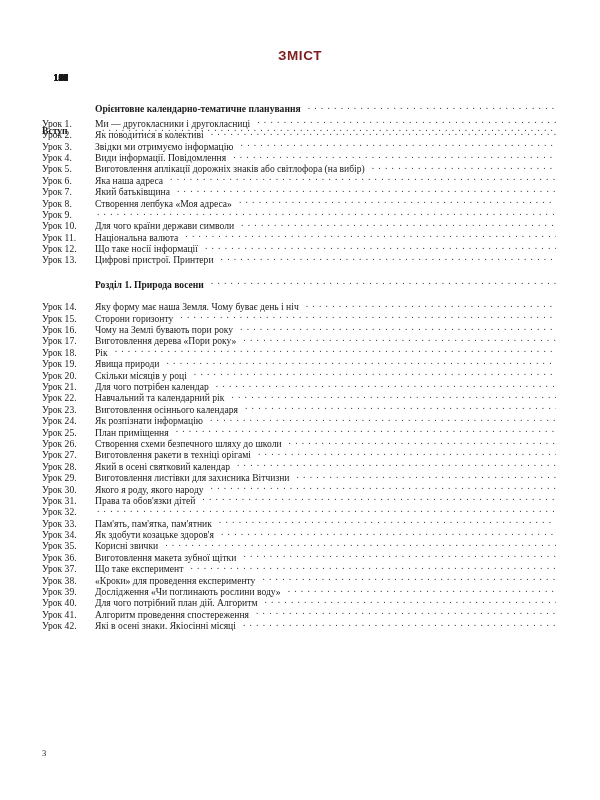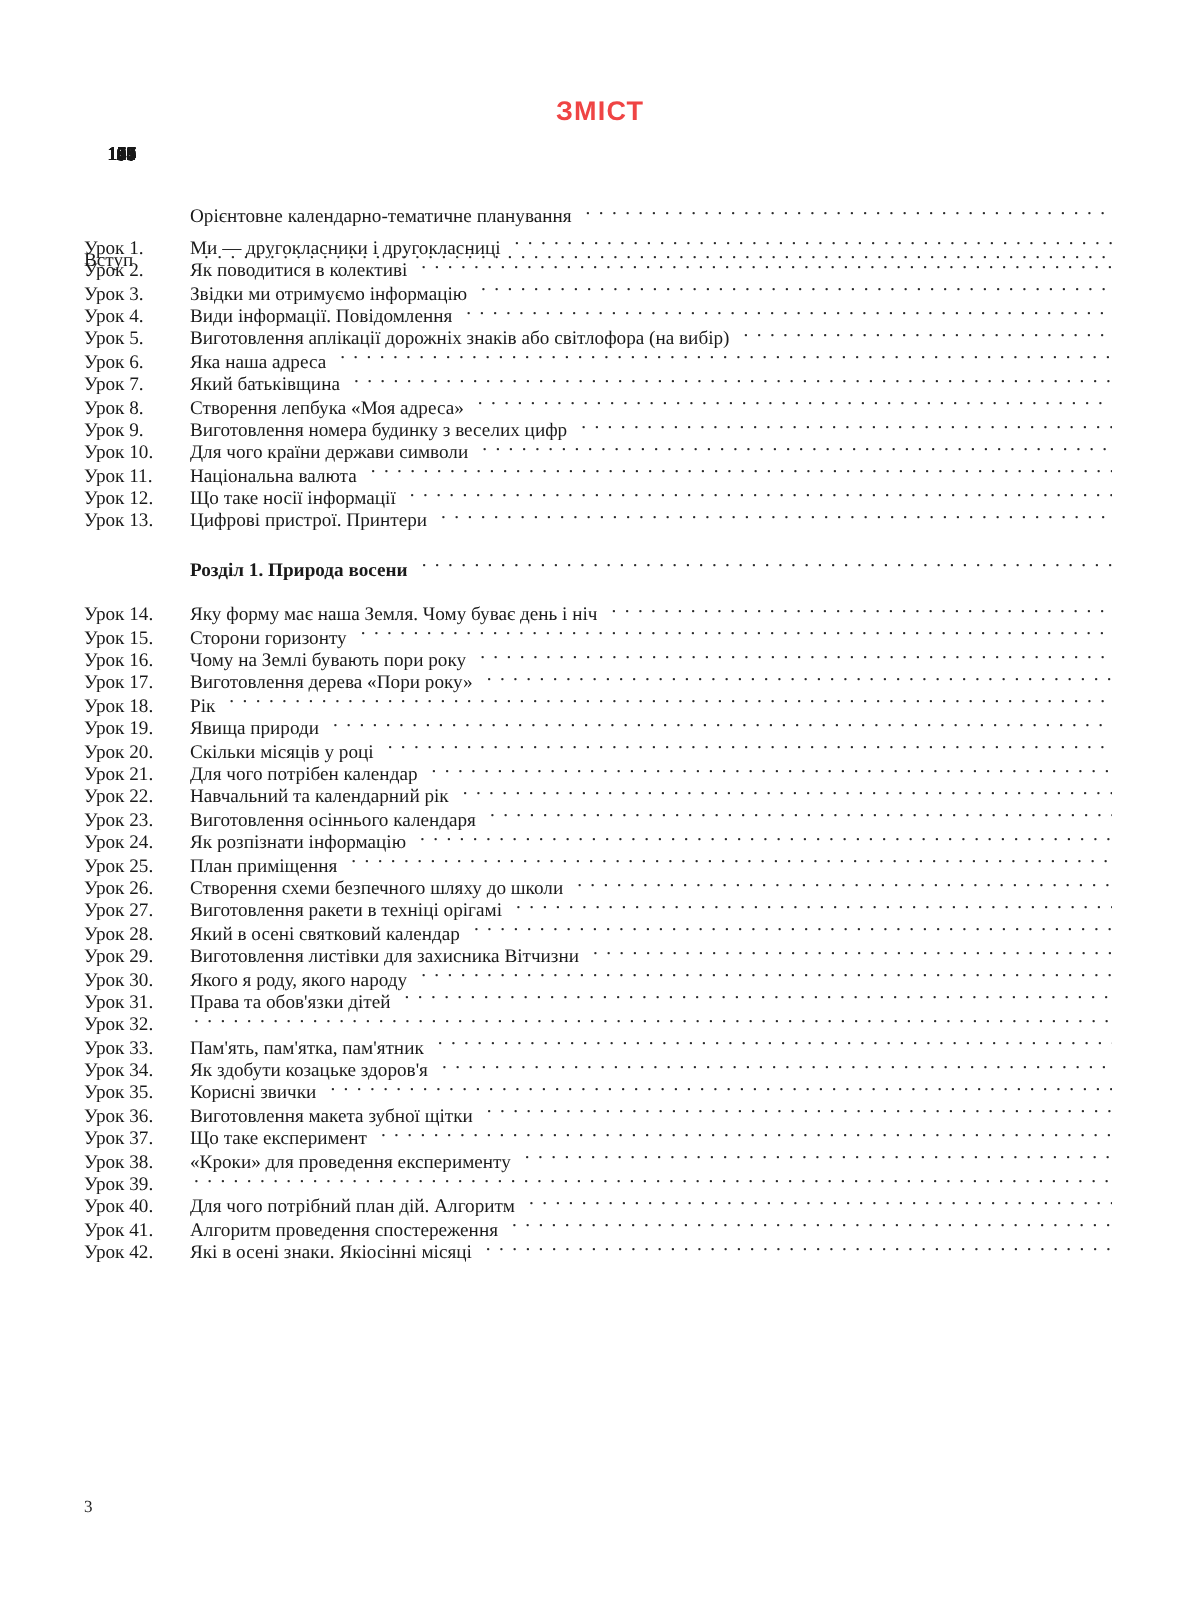--- a/index.html
+++ b/index.html
@@ -27,21 +27,21 @@
   .toc-title {
     position: absolute;
     top: 48px;
     left: 0;
     width: 600px;
     text-align: center;
     font-family: "Liberation Sans", "DejaVu Sans", sans-serif;
     font-weight: bold;
     font-size: 13.5px;
     letter-spacing: 0.6px;
-    color: #ef4444;
+    color: #7f1d1d;
   }
   .toc-body {
     position: absolute;
     top: 72px;
     left: 42px;
     width: 516px;
   }
   .entry {
     display: flex;
     align-items: baseline;
@@ -78,21 +78,21 @@
     white-space: nowrap;
   }
   .entry .page {
     flex: 0 0 auto;
     width: 26px;
     text-align: right;
     font-size: 9.6px;
   }
   .entry.heading .label,
   .entry.heading .num {
-    font-weight: normal;
+    font-weight: bold;
     margin-top: 31px;
   }
   .entry.section .label {
     font-weight: bold;
   }
   .entry .label .ital {
   }
   .spacer-md { height: 11px; }
   .spacer-lg { height: 13px; }
   .folio {
@@ -168,21 +168,20 @@
         <span class="page">26</span>
       </div>
       <div class="entry">
         <span class="num">Урок 8.</span>
         <span class="label">Створення лепбука «Моя адреса»</span>
         <span class="leader"></span>
         <span class="page">29</span>
       </div>
       <div class="entry">
         <span class="num">Урок 9.</span>
-        <span class="label">Виготовлення номера будинку з веселих цифр</span>
         <span class="leader"></span>
         <span class="page">33</span>
       </div>
       <div class="entry">
         <span class="num">Урок 10.</span>
         <span class="label">Для чого країни держави символи</span>
         <span class="leader"></span>
         <span class="page">36</span>
       </div>
       <div class="entry">
@@ -355,20 +354,21 @@
         <span class="page">125</span>
       </div>
       <div class="entry">
         <span class="num">Урок 38.</span>
         <span class="label">«Кроки» для проведення експерименту</span>
         <span class="leader"></span>
         <span class="page">128</span>
       </div>
       <div class="entry">
         <span class="num">Урок 39.</span>
+        <span class="label">Дослідження «Чи поглинають рослини воду»</span>
         <span class="leader"></span>
         <span class="page">131</span>
       </div>
       <div class="entry">
         <span class="num">Урок 40.</span>
         <span class="label">Для чого потрібний план дій. Алгоритм</span>
         <span class="leader"></span>
         <span class="page">134</span>
       </div>
       <div class="entry">

